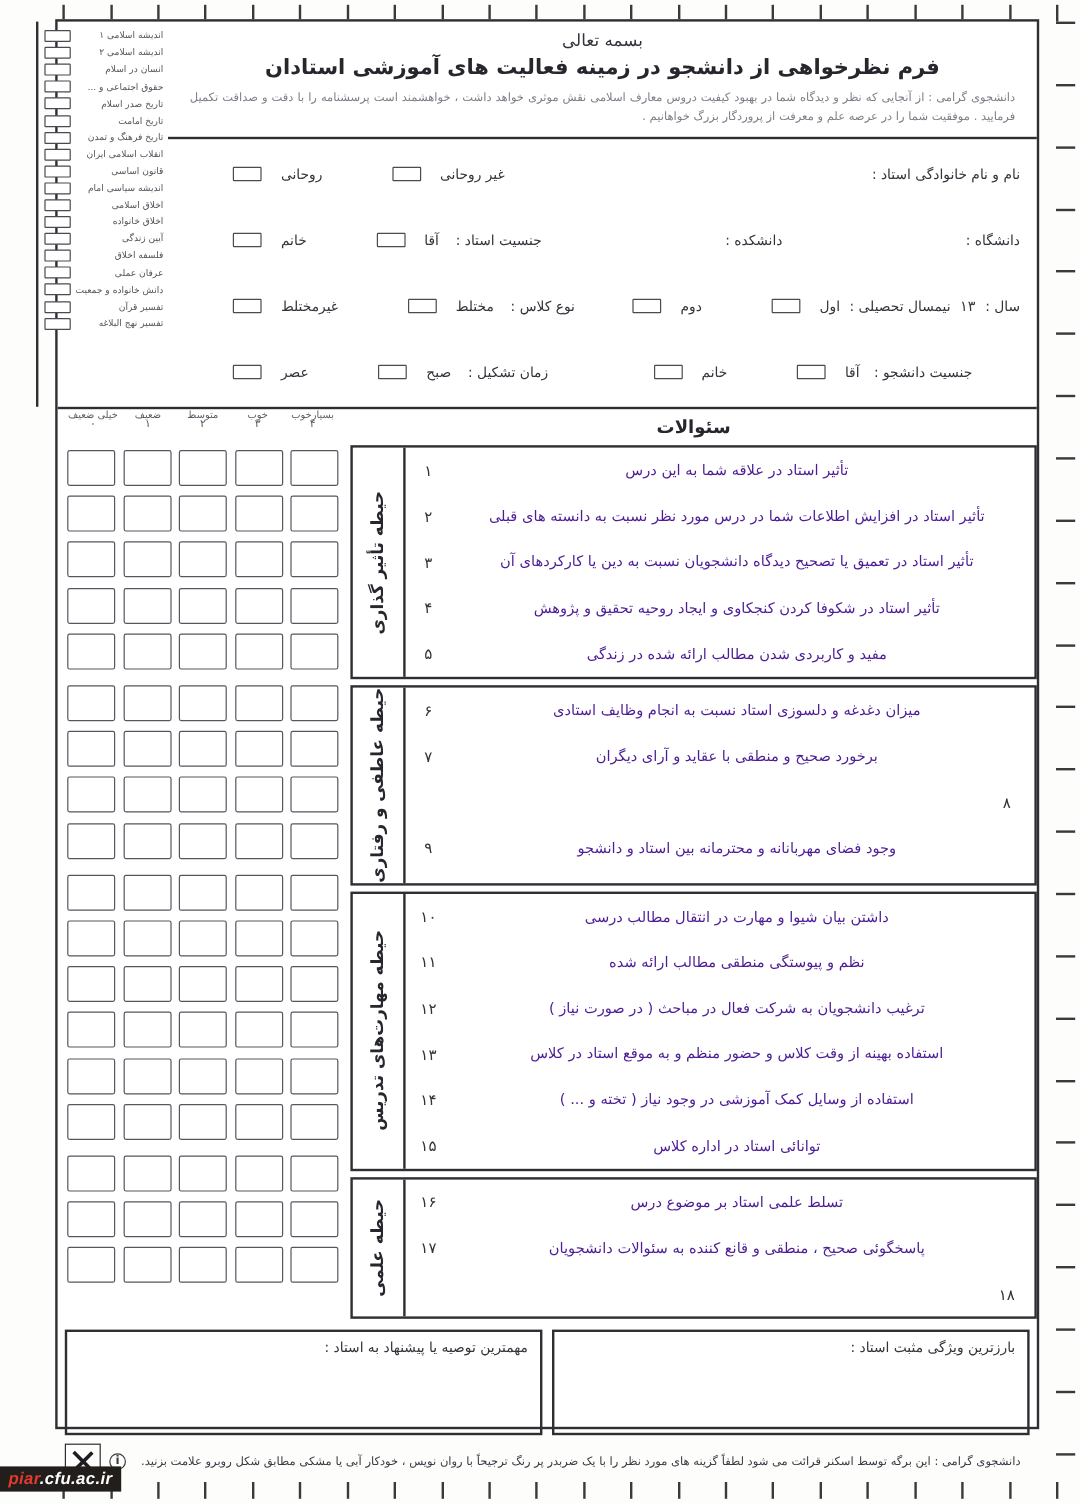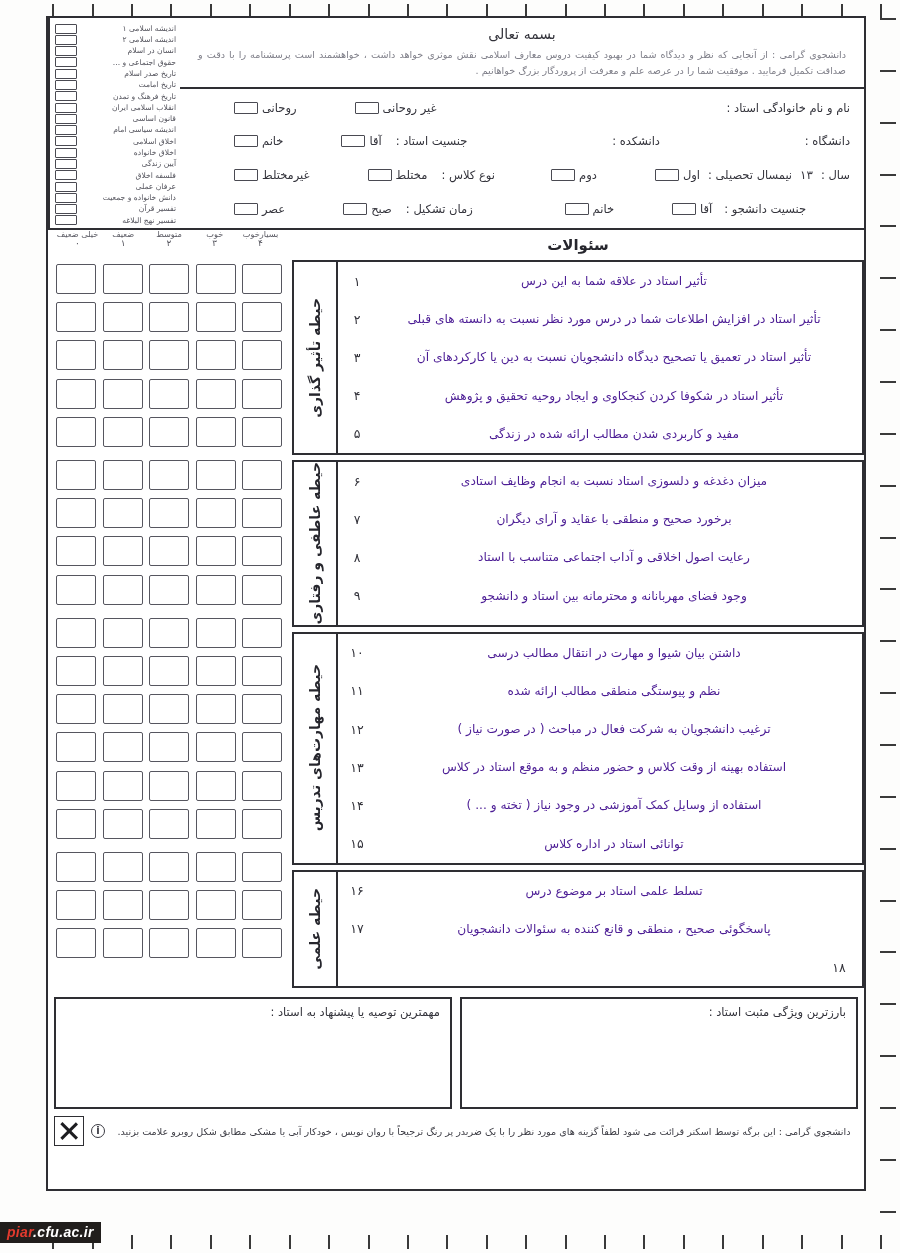--- a/index.html
+++ b/index.html
@@ -40,21 +40,21 @@
 
   
   #frame {
     position: absolute;
     left: 46px; top: 16px; right: 34px; bottom: 62px;
     border: 2.5px solid #2e2e33;
     background: #ffffff;
   }
 
   
-  #topband { display: flex; flex-direction: row; height: 212px; border-bottom: 2.5px solid #2e2e33; }
+  #topband { display: flex; flex-direction: row; height: 323px; border-bottom: 2.5px solid #2e2e33; }
 
   
   #courselist {
     order: 2;
     width: 132px;
     border-left: 2px solid #2e2e33;
     padding: 5px 4px 2px 5px;
     display: flex; flex-direction: column; justify-content: flex-start;
   }
   .course-row {
@@ -76,21 +76,21 @@
   #titlebox { border-bottom: 2px solid #2e2e33; padding: 6px 14px 8px; }
   .besme { text-align: center; font-size: 14px; color: #32323a; margin: 2px 0 5px; }
   .formtitle { text-align: center; font-size: 17.5px; font-weight: bold; color: #26262d; margin-bottom: 7px; }
   .instruct { font-size: 9.6px; line-height: 1.65; color: #7e7e88; text-align: justify; padding: 0 4px; }
 
   
   #fieldzone { flex: 1; padding: 2px 14px 2px 6px; display: flex; flex-direction: column; justify-content: space-around; }
   .frow { display: flex; flex-direction: row; align-items: center; font-size: 11.5px; color: #33333b; height: 26px; }
   .fl { white-space: nowrap; }
   .fspace { flex: 1; }
-  .opt { display: inline-flex; flex-direction: row; align-items: center; gap: 4px; white-space: nowrap; margin-right: 10px; padding-left: 48px; }
+  .opt { display: inline-flex; flex-direction: row; align-items: center; gap: 16px; white-space: nowrap; margin-right: 10px; padding-left: 48px; }
   .opt .obox { width: 24px; height: 12px; border: 1px solid #4a4a52; background: #fff; border-radius: 1px; flex: none; }
   .opt .olab { font-size: 11.5px; }
   .wide { min-width: 86px; text-align: center; }
   .yearnum { font-size: 12px; letter-spacing: 1px; padding: 0 8px; color: #3a3a42; }
 
   
   #qzone { display: flex; flex-direction: row; }
   
   #answers { order: 2; width: 240px; padding: 0 2px 0 4px; }
   #scalehead { height: 30px; display: flex; flex-direction: row; justify-content: space-between; padding: 0 4px; }
@@ -116,21 +116,21 @@
     font-size: 14px; font-weight: bold; color: #26262d;
     letter-spacing: 1px; white-space: nowrap;
   }
   .gitems { order: 1; flex: 1; display: flex; flex-direction: column; }
   .qrow { display: flex; flex-direction: row; align-items: center; height: 38.2px; padding: 0 10px 0 6px; }
   .qnum { width: 26px; flex: none; text-align: center; font-size: 12.5px; color: #32323a; order: 2; }
   .qtext { flex: 1; text-align: center; font-size: 12.2px; color: #4c1d95; order: 1; padding-left: 6px; white-space: nowrap; }
 
   
   #freezone { display: flex; flex-direction: row; gap: 8px; padding: 4px 6px 2px; }
-  .freebox { flex: 1; height: 112px; border: 2.2px solid #2e2e33; padding: 6px 10px; }
+  .freebox { flex: 1; height: 88px; border: 2.2px solid #2e2e33; padding: 6px 10px; }
   .freebox .flab { font-size: 11.5px; color: #33333b; text-align: right; }
 
   
   #footnote {
     display: flex; flex-direction: row; align-items: center; gap: 7px;
     padding: 5px 8px 3px 6px;
   }
   .infoicon {
     order: 2; flex: none;
     width: 14px; height: 14px; border: 1.3px solid #3a3a42; border-radius: 50%;
@@ -310,20 +310,21 @@
           </div>
           <div class="course-row">
             <span class="clabel">تفسیر نهج البلاغه</span>
             <span class="cbox"></span>
           </div>
         </div>
 
       <div id="titlezone">
         <div id="titlebox">
           <div class="besme">بسمه تعالی</div>
+          <div class="formtitle">فرم نظرخواهی از دانشجو در زمینه فعالیت های آموزشی استادان</div>
           <div class="instruct">دانشجوی گرامی : از آنجایی که نظر و دیدگاه شما در بهبود کیفیت دروس معارف اسلامی نقش موثری خواهد داشت ، خواهشمند است پرسشنامه را با دقت و صداقت تکمیل فرمایید . موفقیت شما را در عرصه علم و معرفت از پروردگار بزرگ خواهانیم .</div>
         </div>
 
         <div id="fieldzone">
 
           <div class="frow">
             <span class="fl">نام و نام خانوادگی استاد :</span>
             <span class="fspace"></span>
             <span class="opt">
               <span class="olab">غیر روحانی</span>
@@ -592,21 +593,20 @@
               <div class="gitems">
                 <div class="qrow">
                   <span class="qtext">میزان دغدغه و دلسوزی استاد نسبت به انجام وظایف استادی</span>
                   <span class="qnum">۶</span>
                 </div>
                 <div class="qrow">
                   <span class="qtext">برخورد صحیح و منطقی با عقاید و آرای دیگران</span>
                   <span class="qnum">۷</span>
                 </div>
                 <div class="qrow">
-                  <span class="qtext">رعایت اصول اخلاقی و آداب اجتماعی متناسب با استاد</span>
                   <span class="qnum">۸</span>
                 </div>
                 <div class="qrow">
                   <span class="qtext">وجود فضای مهربانانه و محترمانه بین استاد و دانشجو</span>
                   <span class="qnum">۹</span>
                 </div>
               </div>
               <div class="gtitle">
                 <span>حیطه عاطفی و رفتاری</span>
               </div>

